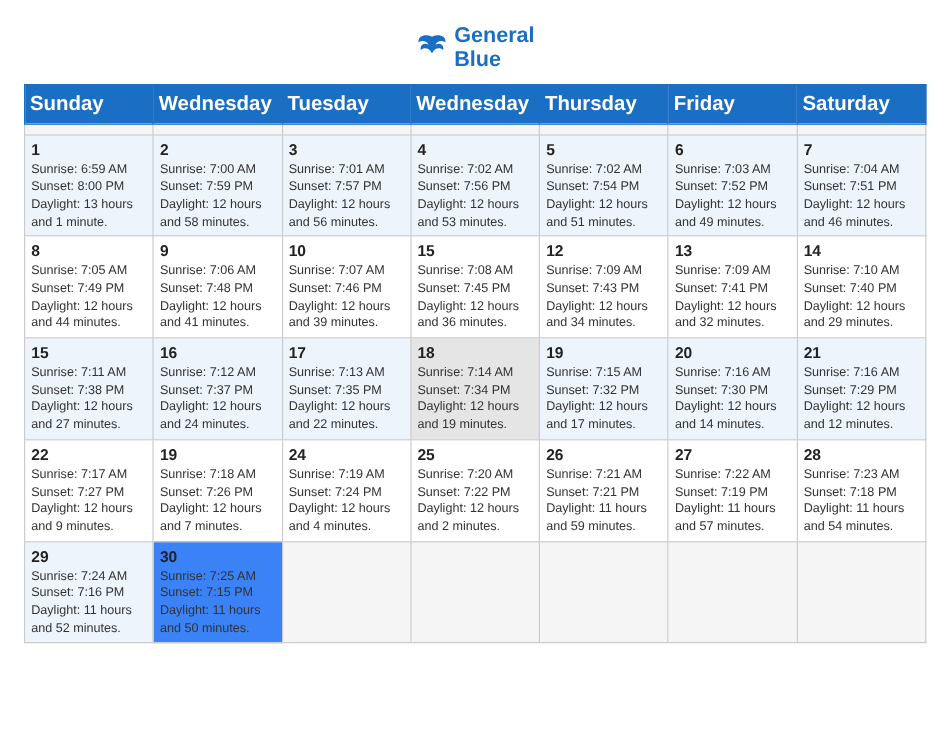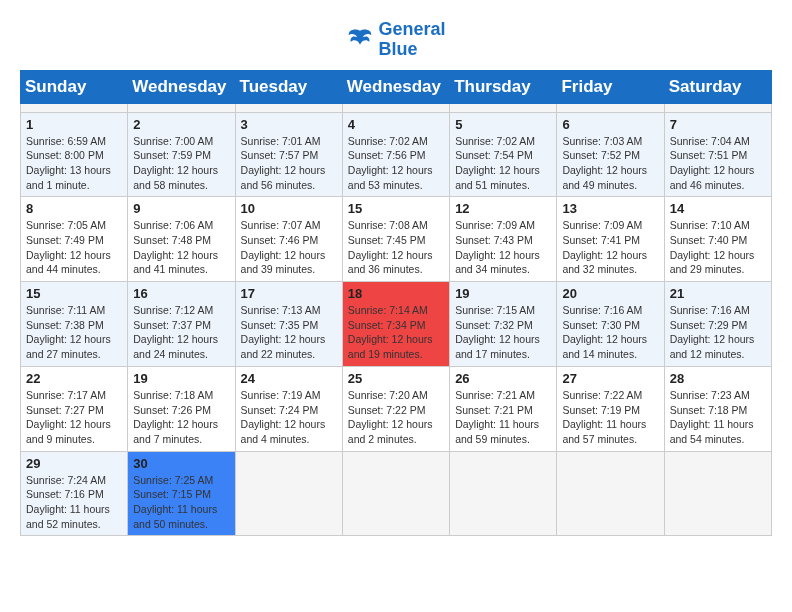--- a/index.html
+++ b/index.html
@@ -207,21 +207,21 @@
           <div class="day-info">Sunrise: 7:11 AM<br>Sunset: 7:38 PM<br>Daylight: 12 hours<br>and 27 minutes.</div>
         </td>
         <td style="background: rgb(238, 244, 252); margin-top: 48px;">
           <div class="day-num">16</div>
           <div class="day-info">Sunrise: 7:12 AM<br>Sunset: 7:37 PM<br>Daylight: 12 hours<br>and 24 minutes.</div>
         </td>
         <td style="background: rgb(238, 244, 252);">
           <div class="day-num">17</div>
           <div class="day-info">Sunrise: 7:13 AM<br>Sunset: 7:35 PM<br>Daylight: 12 hours<br>and 22 minutes.</div>
         </td>
-        <td style="background: #ef4444;">
+        <td style="background: #e5e5e5;">
           <div class="day-num">18</div>
           <div class="day-info">Sunrise: 7:14 AM<br>Sunset: 7:34 PM<br>Daylight: 12 hours<br>and 19 minutes.</div>
         </td>
         <td style="background: rgb(238, 244, 252); margin-top: 40px;">
           <div class="day-num">19</div>
           <div class="day-info">Sunrise: 7:15 AM<br>Sunset: 7:32 PM<br>Daylight: 12 hours<br>and 17 minutes.</div>
         </td>
         <td style="background: rgb(238, 244, 252);">
           <div class="day-num">20</div>
           <div class="day-info">Sunrise: 7:16 AM<br>Sunset: 7:30 PM<br>Daylight: 12 hours<br>and 14 minutes.</div>

